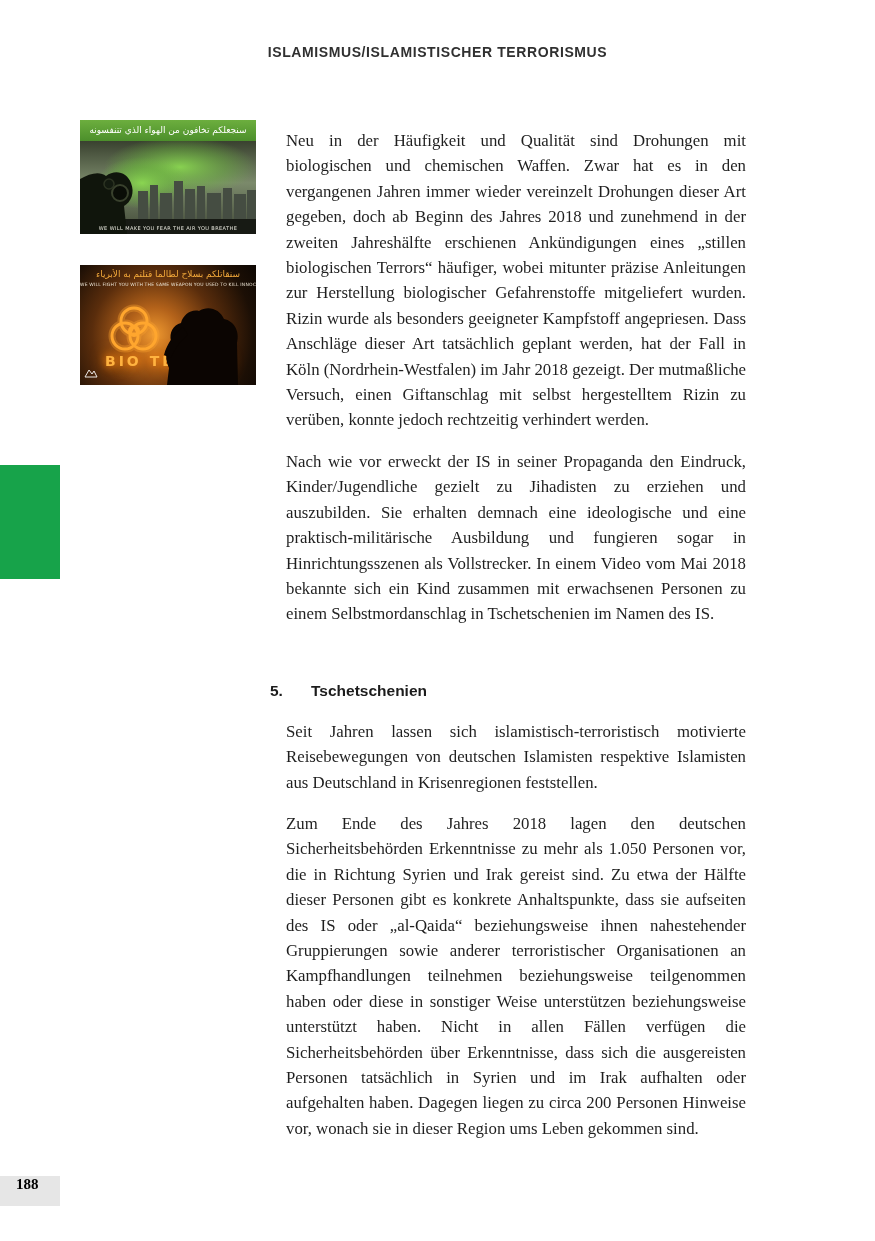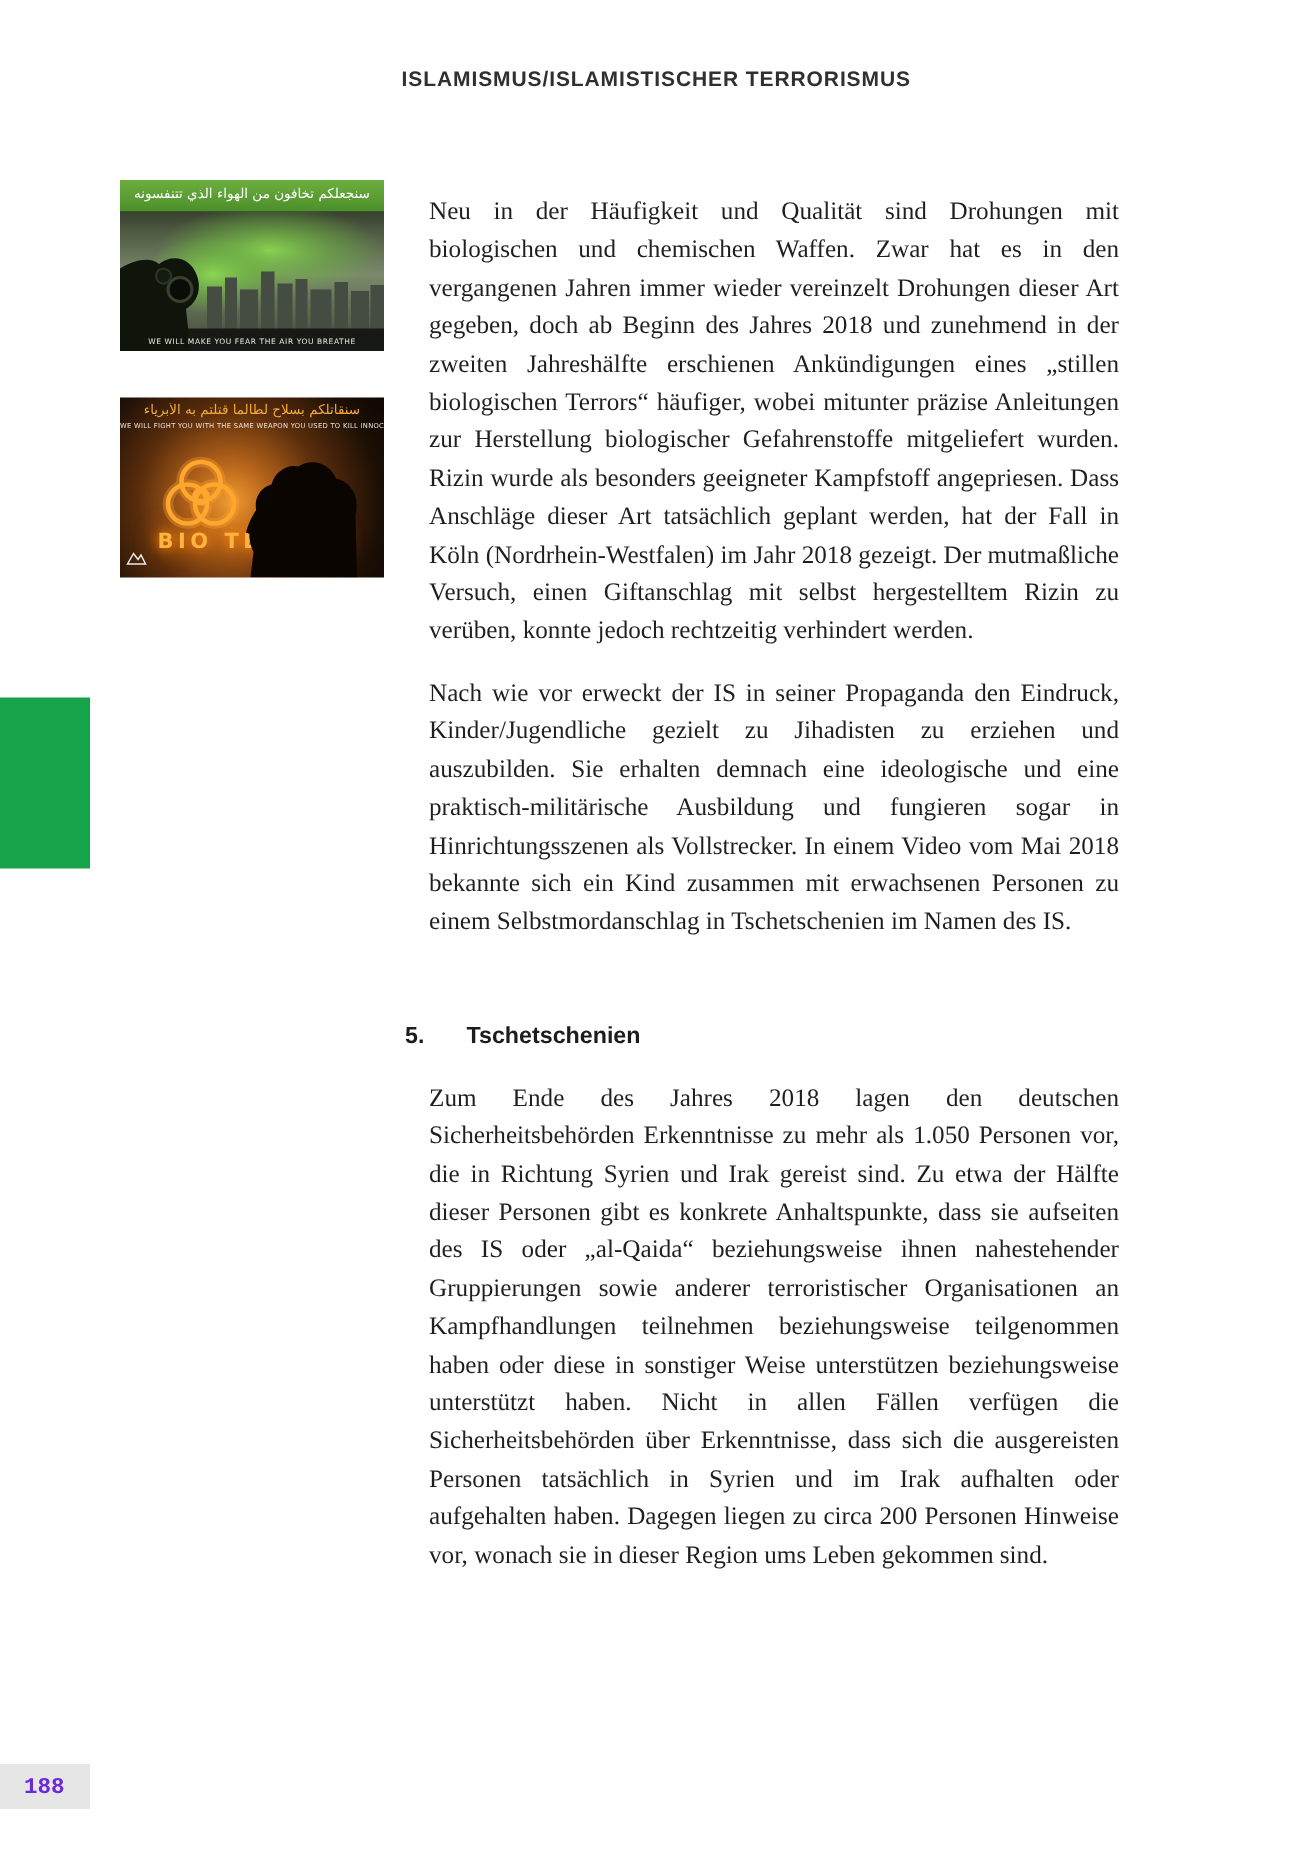--- a/index.html
+++ b/index.html
@@ -100,24 +100,24 @@
   }
   .section-number { width:41px; flex:0 0 41px; }
   .p3 { margin-top:25px; }
   .p4 { margin-top:24px; }
 
   
   .page-number-box {
     position:absolute; left:0; top:1176px;
     width:60px; height:30px;
     background:#e6e6e6;
-    display:flex; align-items:center;
+    display:flex; align-items:flex-start;
     padding-left:16px;
-    font-family:Liberation Mono, monospace;
-    font-size:15px; font-weight:700; color:#6d28d9;
+    font-family:Liberation Serif, serif;
+    font-size:15px; font-weight:700; color:#000000;
   }
 </style>
 </head>
 <body>
 
 <div class="page">
 
   <div class="running-header">ISLAMISMUS/ISLAMISTISCHER TERRORISMUS</div>
 
   <div class="chapter-tab"></div>
@@ -203,20 +203,21 @@
 
   </aside>
 
   <main class="text-column">
     <p class="p1">Neu in der Häufigkeit und Qualität sind Drohungen mit biologischen und chemischen Waffen. Zwar hat es in den vergangenen Jahren immer wieder vereinzelt Drohungen dieser Art gegeben, doch ab Beginn des Jahres 2018 und zunehmend in der zweiten Jahreshälfte erschienen Ankündigungen eines „stillen biologischen Terrors“ häufiger, wobei mitunter präzise Anleitungen zur Herstellung biologischer Gefahrenstoffe mitgeliefert wurden. Rizin wurde als besonders geeigneter Kampfstoff angepriesen. Dass Anschläge dieser Art tatsächlich geplant werden, hat der Fall in Köln (Nordrhein-Westfalen) im Jahr 2018 gezeigt. Der mutmaßliche Versuch, einen Giftanschlag mit selbst hergestelltem Rizin zu verüben, konnte jedoch rechtzeitig verhindert werden.</p>
     <p class="p2">Nach wie vor erweckt der IS in seiner Propaganda den Eindruck, Kinder/Jugendliche gezielt zu Jihadisten zu erziehen und auszubilden. Sie erhalten demnach eine ideologische und eine praktisch-militärische Ausbildung und fungieren sogar in Hinrichtungsszenen als Vollstrecker. In einem Video vom Mai 2018 bekannte sich ein Kind zusammen mit erwachsenen Personen zu einem Selbstmordanschlag in Tschetschenien im Namen des IS.</p>
     <h2 class="section-heading">
       <span class="section-number">5.</span>
       <span class="section-title">Tschetschenien</span>
     </h2>
+    <p class="p3">Seit Jahren lassen sich islamistisch-terroristisch motivierte Reisebewegungen von deutschen Islamisten respektive Islamisten aus Deutschland in Krisenregionen feststellen.</p>
     <p class="p4">Zum Ende des Jahres 2018 lagen den deutschen Sicherheitsbehörden Erkenntnisse zu mehr als 1.050 Personen vor, die in Richtung Syrien und Irak gereist sind. Zu etwa der Hälfte dieser Personen gibt es konkrete Anhaltspunkte, dass sie aufseiten des IS oder „al-Qaida“ beziehungsweise ihnen nahestehender Gruppierungen sowie anderer terroristischer Organisationen an Kampfhandlungen teilnehmen beziehungsweise teilgenommen haben oder diese in sonstiger Weise unterstützen beziehungsweise unterstützt haben. Nicht in allen Fällen verfügen die Sicherheitsbehörden über Erkenntnisse, dass sich die ausgereisten Personen tatsächlich in Syrien und im Irak aufhalten oder aufgehalten haben. Dagegen liegen zu circa 200 Personen Hinweise vor, wonach sie in dieser Region ums Leben gekommen sind.</p>
   </main>
 
   <div class="page-number-box">
     <span>188</span>
   </div>
 
 </div>
 
 </body></html>

